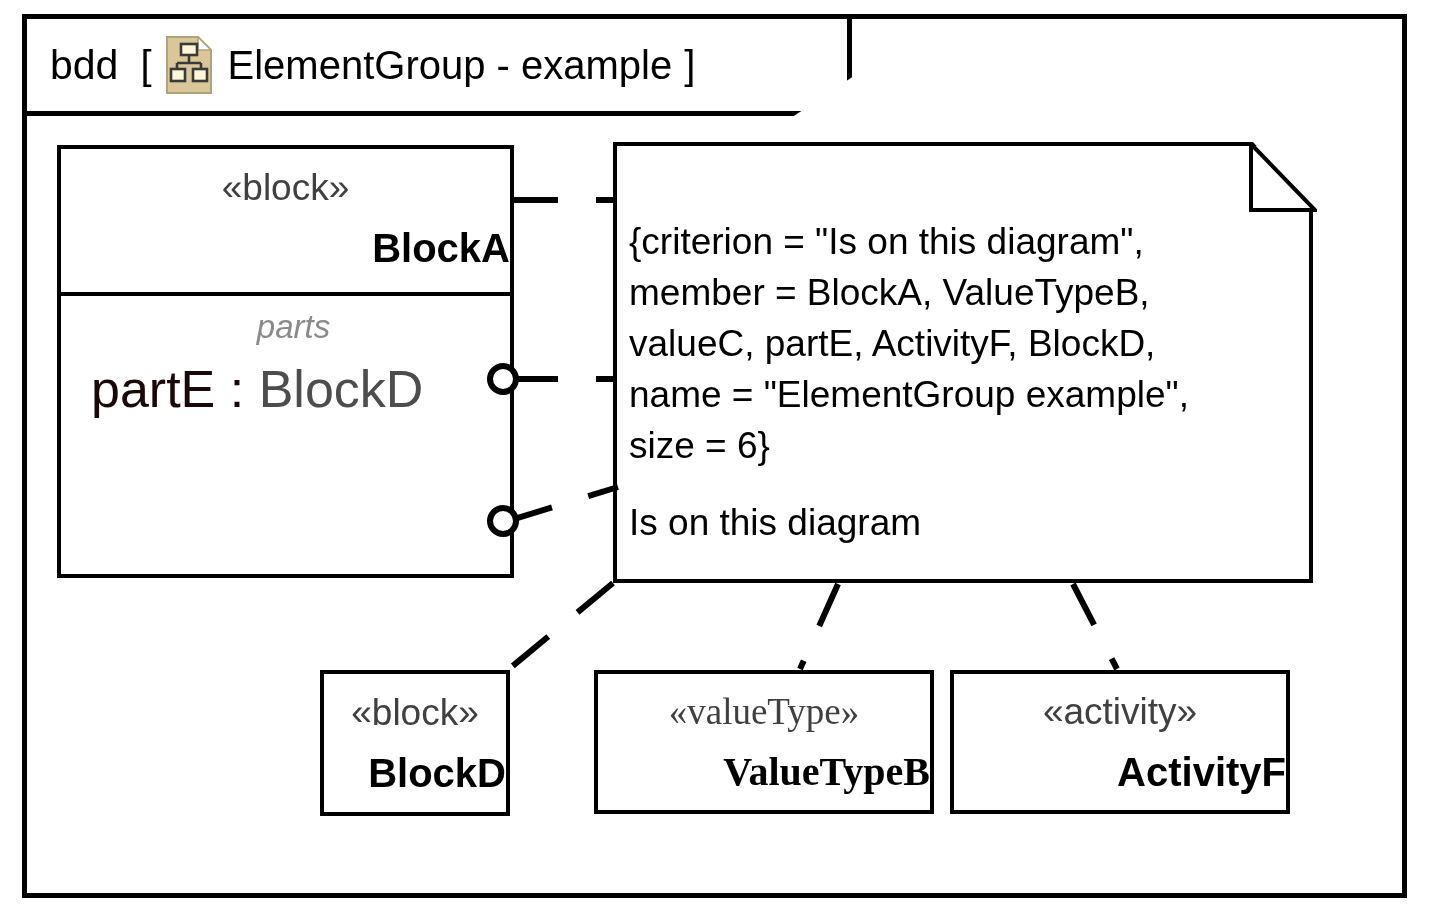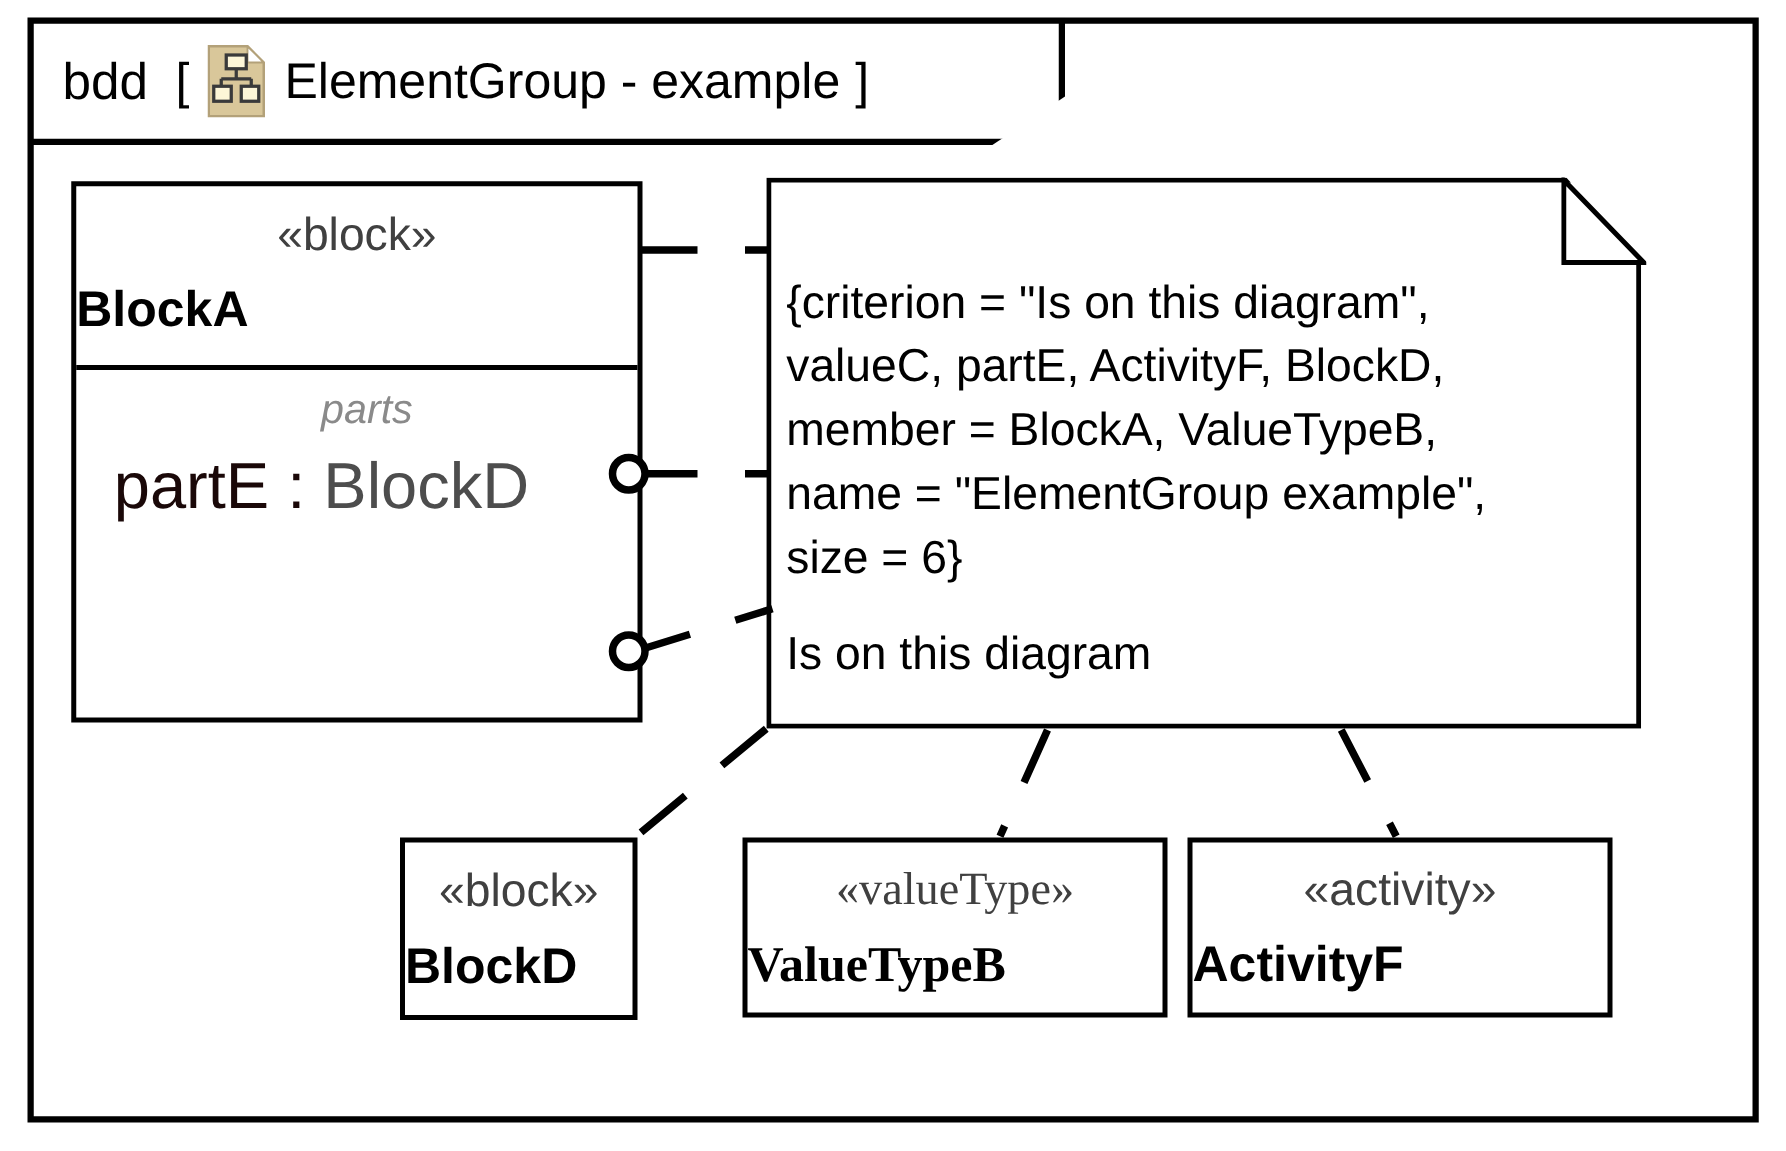--- a/index.html
+++ b/index.html
@@ -108,21 +108,21 @@
     padding-left: 16px;
   }
 
   .stereotype {
     text-align: center;
     font-size: 37px;
     line-height: 1;
     color: #404040;
   }
   .block-name {
-    text-align: left;
+    text-align: right;
     font-size: 40px;
     font-weight: bold;
     line-height: 1;
     color: #000000;
   }
   .compartment-label {
     text-align: center;
     font-style: italic;
     font-size: 33px;
     line-height: 1;
@@ -245,22 +245,22 @@
     </div>
   </div>
 
   <div class="note">
     <div class="note-body"></div>
     <svg class="note-fold" width="68" height="70" viewBox="0 0 68 70">
       <path d="M2,2 L66,68 L2,68 Z" fill="#ffffff" stroke="#000000" stroke-width="4" stroke-linejoin="miter"></path>
     </svg>
     <div class="note-text">
       <div class="nline">{criterion = "Is on this diagram",</div>
+      <div class="nline">member = BlockA, ValueTypeB,</div>
       <div class="nline">valueC, partE, ActivityF, BlockD,</div>
-      <div class="nline">member = BlockA, ValueTypeB,</div>
       <div class="nline">name = "ElementGroup example",</div>
       <div class="nline">size = 6}</div>
       <div class="nline spaced">Is on this diagram</div>
     </div>
   </div>
 
   <div class="block leaf-block" id="block-d">
     <div class="stereotype">«block»</div>
     <div class="block-name">BlockD</div>
   </div>

